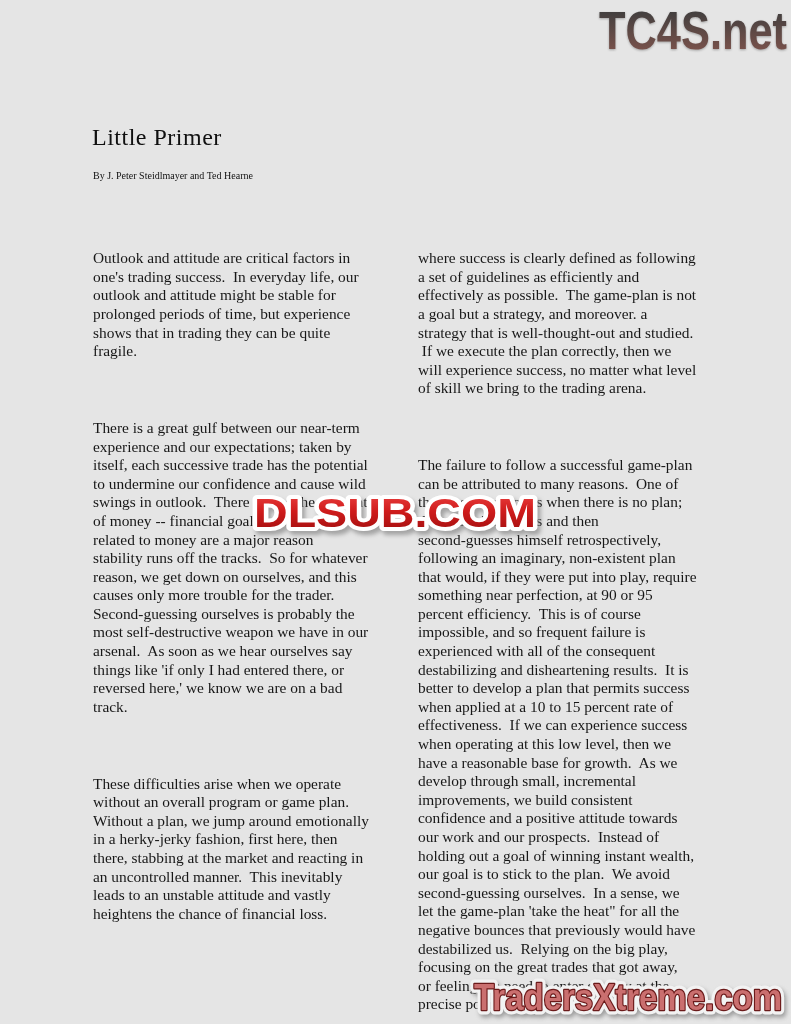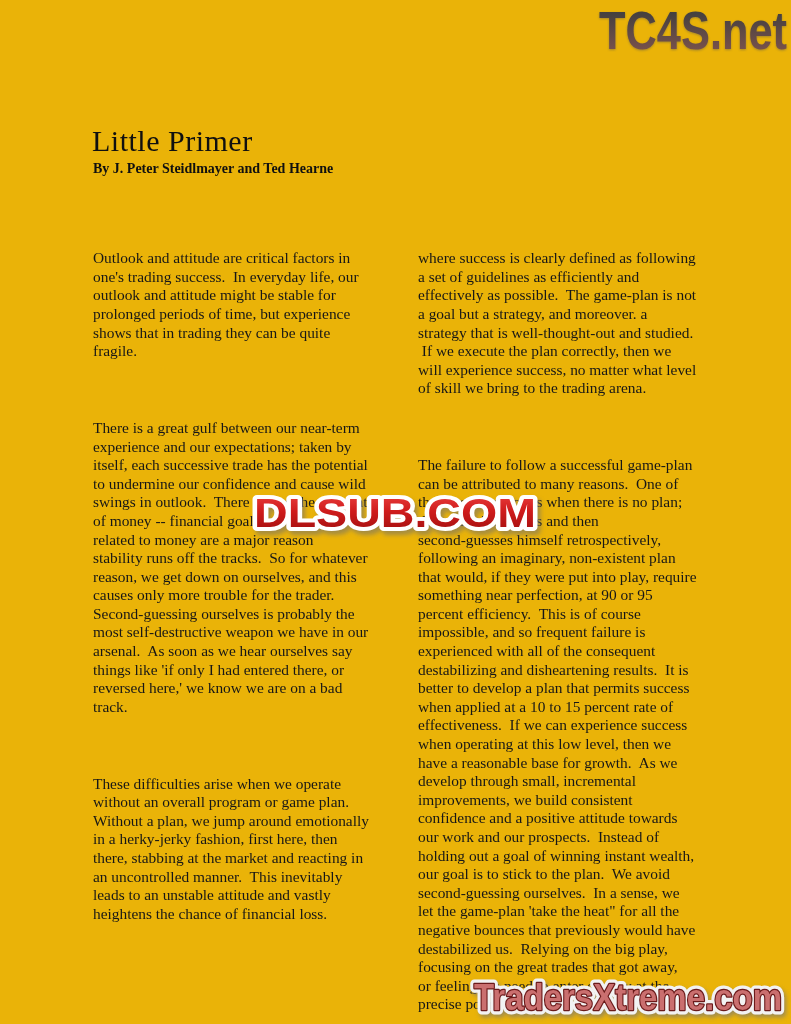--- a/index.html
+++ b/index.html
@@ -4,30 +4,30 @@
 <style>
   html, body { margin: 0; padding: 0; }
   body {
     width: 791px; height: 1024px;
     background: #ffffff;
     font-family: "Liberation Serif", serif;
     color: #161616;
     position: relative;
     overflow: hidden;
   }
-  .page { position: absolute; inset: 0; background: #eab308; }
+  .page { position: absolute; inset: 0; background: #e5e5e5; }
 
   .article-title {
     position: absolute; left: 92px; top: 124px;
-    font-size: 30px; font-weight: 400; letter-spacing: 0.5px;
+    font-size: 24px; font-weight: 400; letter-spacing: 0.5px;
     color: #101010;
   }
   .article-byline {
-    position: absolute; left: 93px; top: 161px;
-    font-size: 14px; font-weight: 700; color: #101010;
+    position: absolute; left: 93px; top: 170px;
+    font-size: 10px; font-weight: 400; color: #101010;
   }
 
   .col {
     position: absolute; top: 208px;
     width: 325px;
     font-size: 15.4px; line-height: 18.6px;
     white-space: pre;
     color: #171717;
   }
   .col-left  { left: 93px; }

